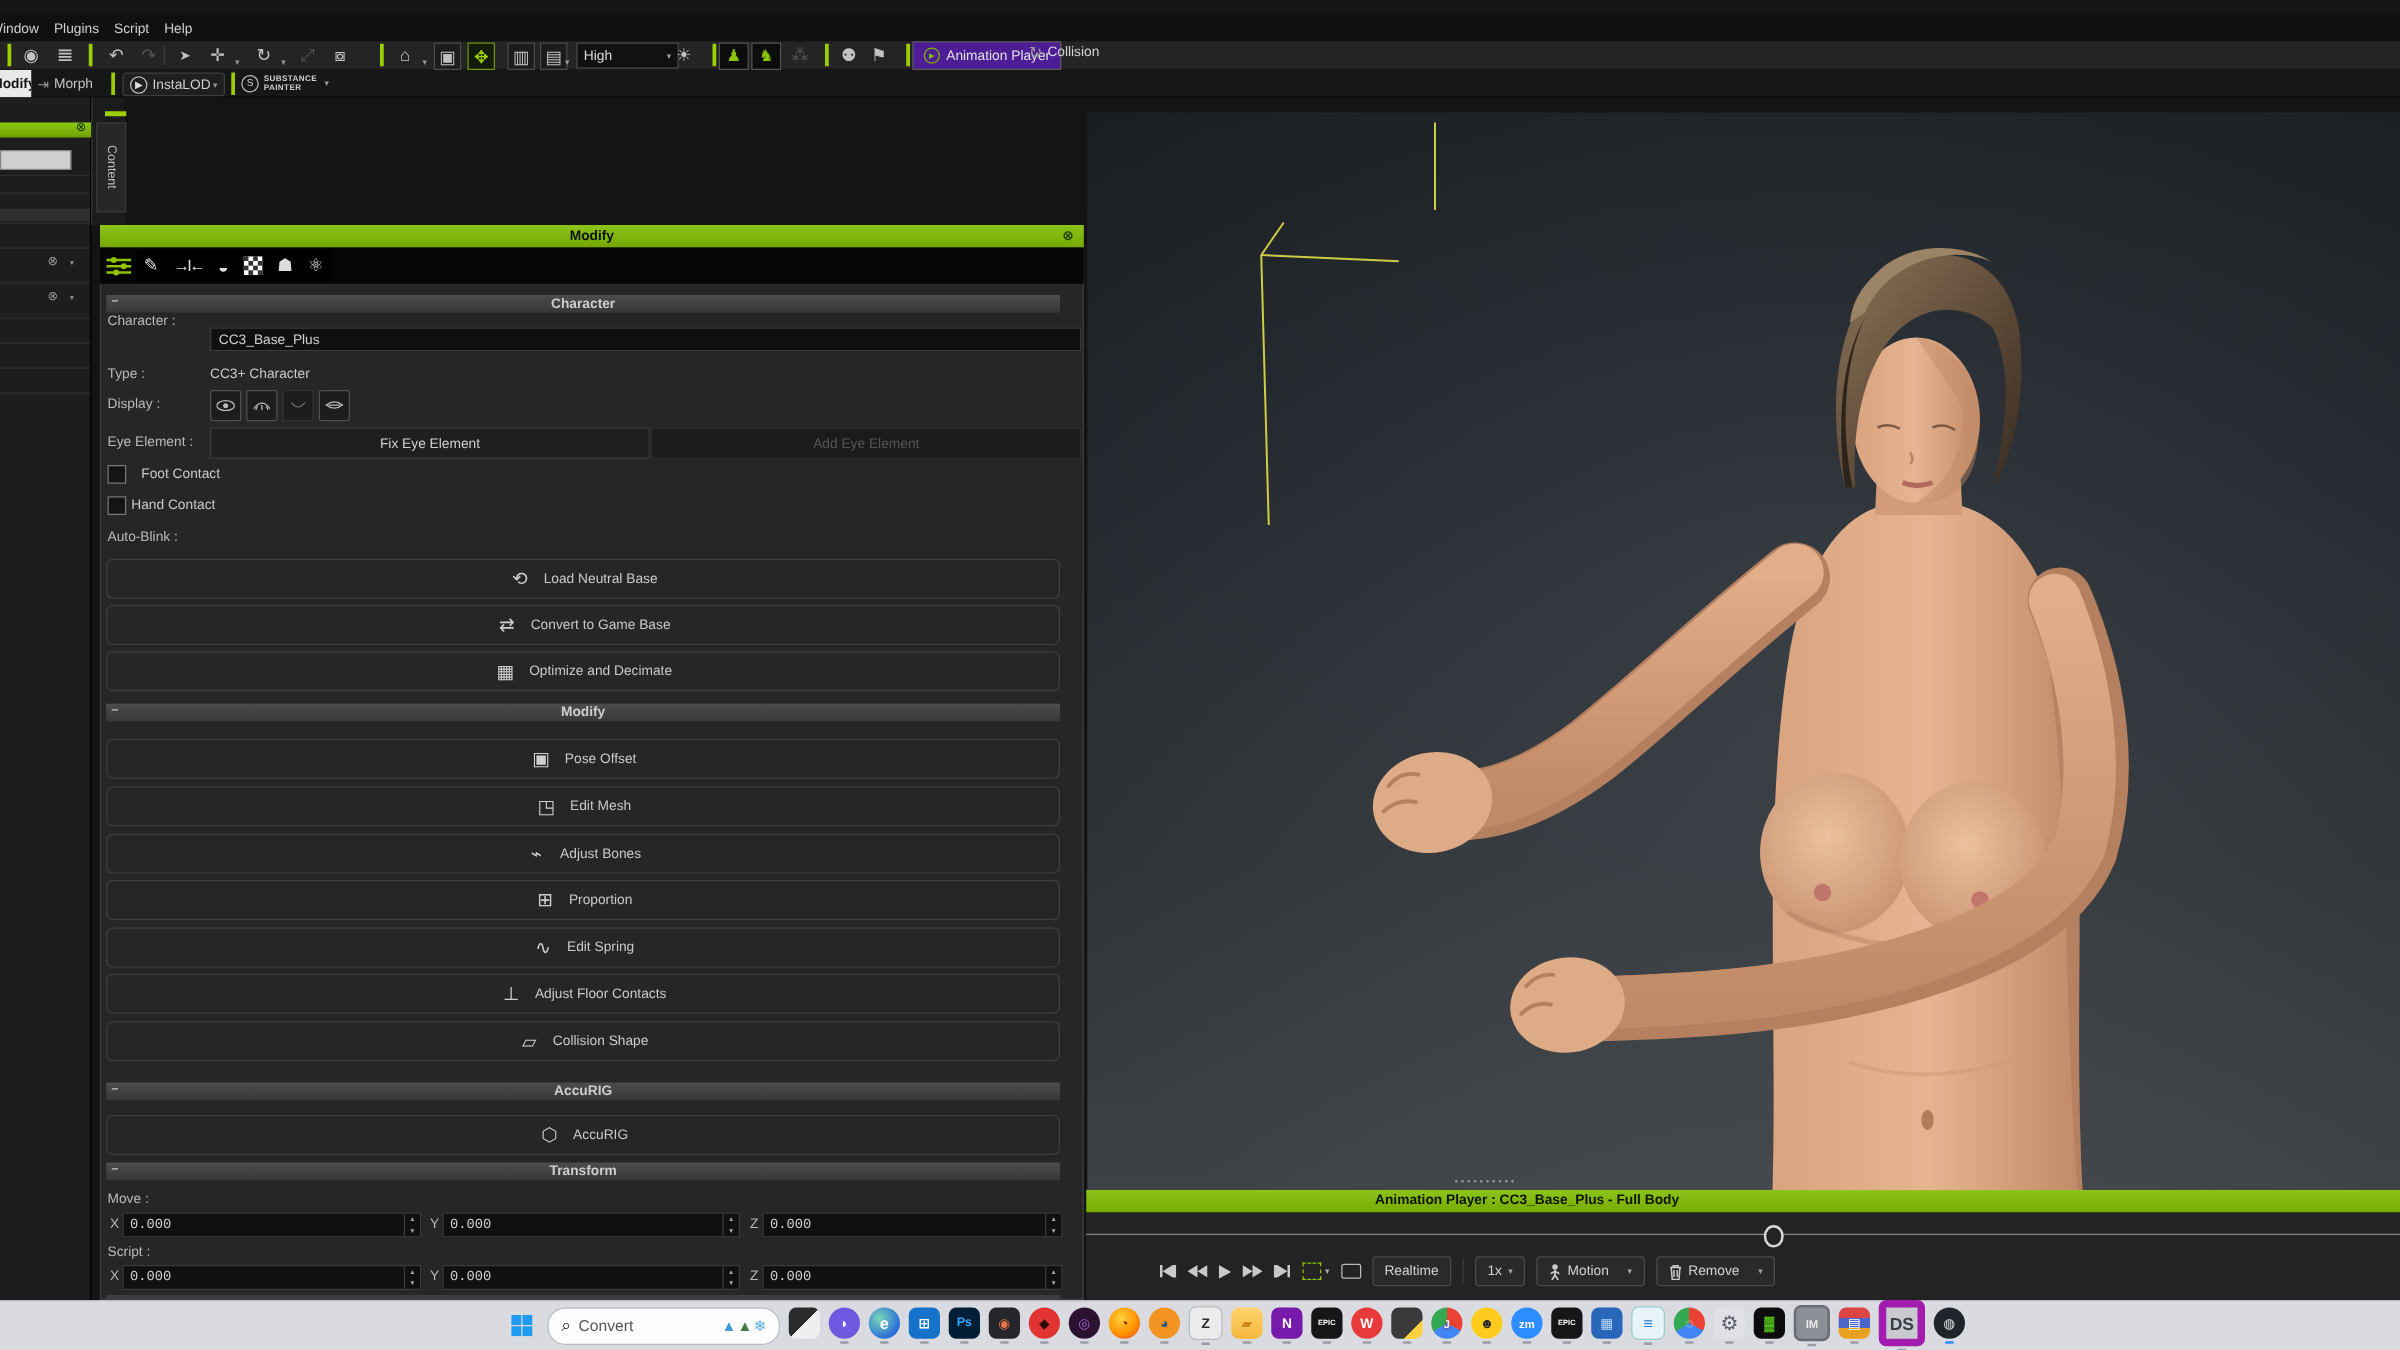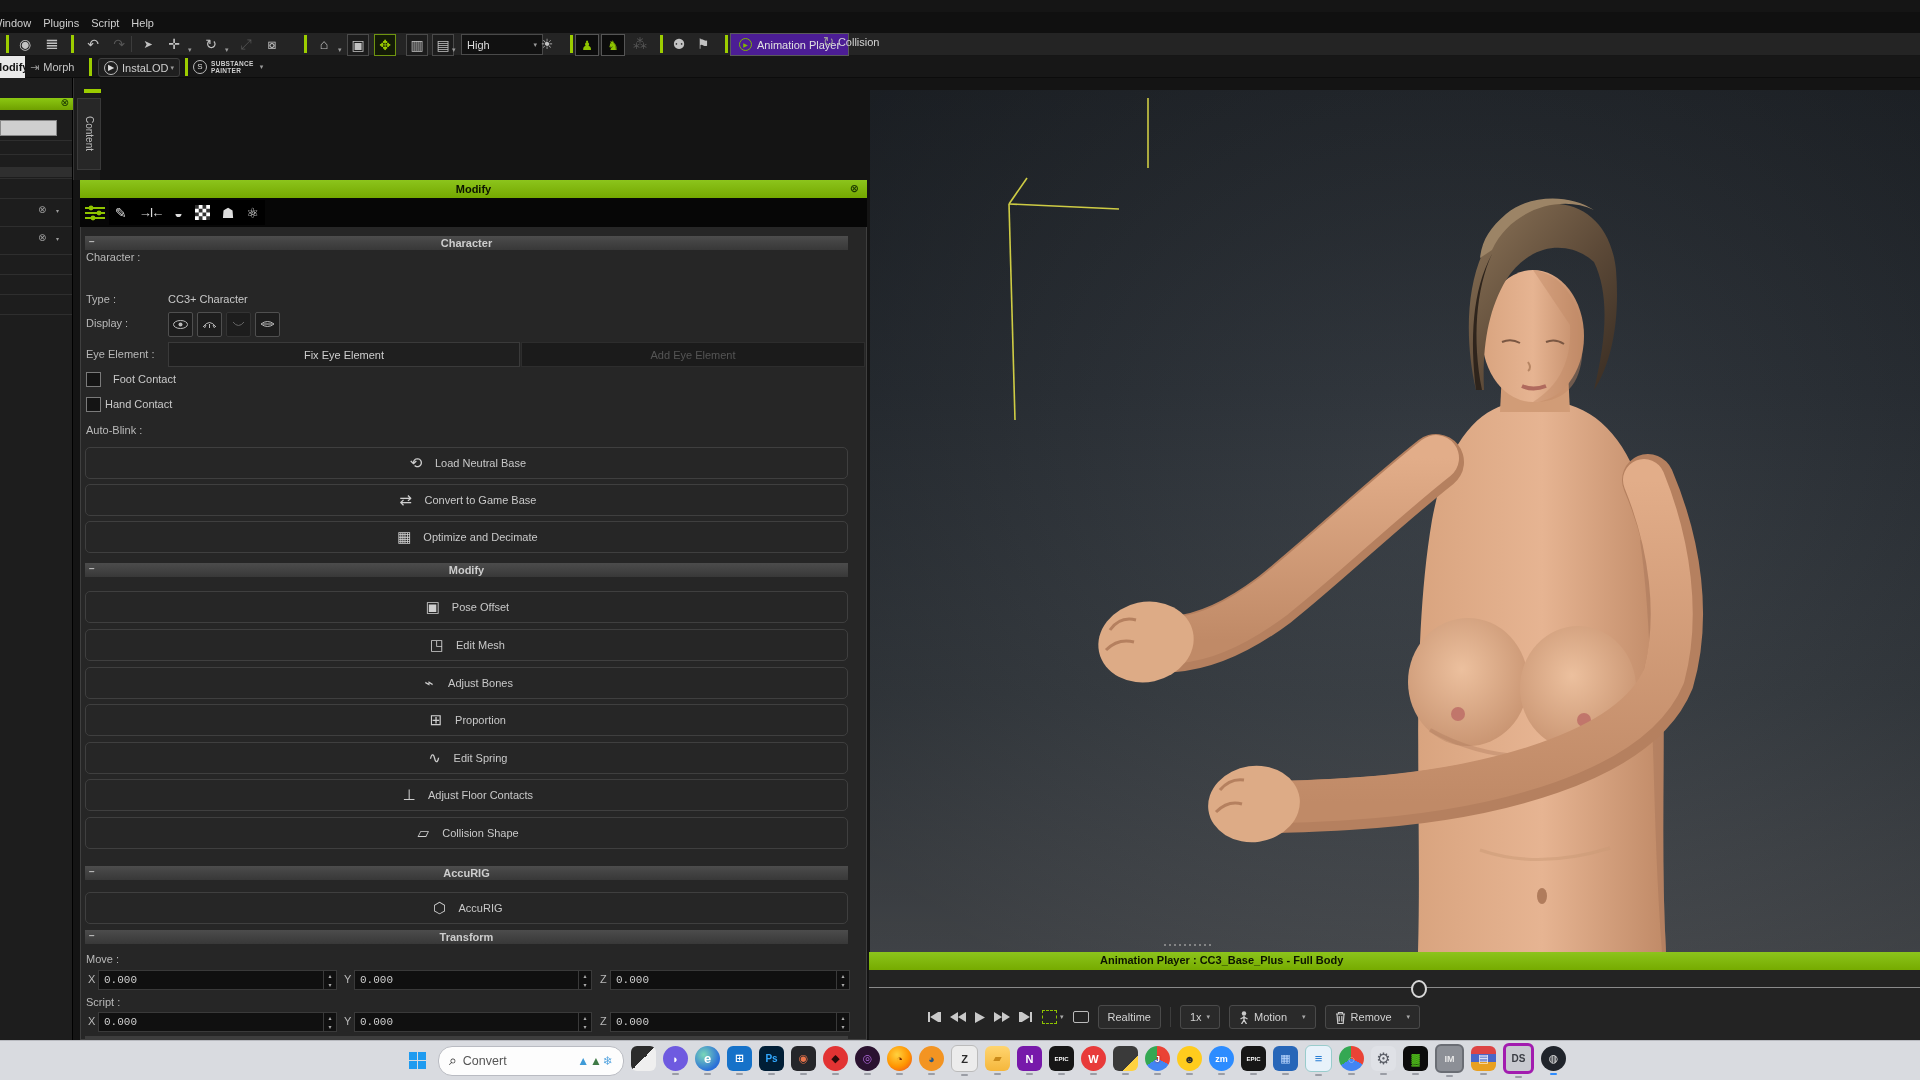--- a/index.html
+++ b/index.html
@@ -407,20 +407,23 @@
       <span style="color:#ddd;font-size:14px">⚛</span>
     </span>
   </div>
 
   <div class="mphdr" style="top:56px">
     <span class="minus">−</span>
     <span>Character</span>
   </div>
 
   <span class="mlabel" style="top:71px">Character :</span>
+  <div class="tfield" style="left:87px;top:82px;width:683px;height:17px">
+    <span>CC3_Base_Plus</span>
+  </div>
 
   <span class="mlabel" style="top:113px">Type :</span>
   <span class="mval" style="left:87px;top:113px">CC3+ Character</span>
 
   <span class="mlabel" style="top:137px">Display :</span>
   <div class="abs" style="left:87px;top:132px;display:flex;gap:4px">
     <span class="dispbtn">
       <svg width="15" height="9">
           <ellipse cx="7.5" cy="4.5" rx="7" ry="4" stroke="#bbb" fill="none"></ellipse>
           <circle cx="7.5" cy="4.5" r="2" fill="#bbb"></circle>
@@ -694,20 +697,20 @@
     </div>
   <div class="tbigrp">
       <span class="tbi" style="background:#8c8f96;color:#e8e8e8;font-size:9px;border:2px solid #6a6d74">IM</span>
       <span class="runline"></span>
     </div>
   <div class="tbigrp">
       <span class="tbi" style="background:linear-gradient(#d44 33%,#4a66c8 33% 66%,#e8a021 66%);color:#fff">▤</span>
       <span class="runline"></span>
     </div>
   <div class="tbigrp">
-      <span class="tbi" style="background:#c8cad0;color:#3a3d44;font-size:10px;border:3px solid #a21caf">DS</span>
+      <span class="tbi" style="background:#c8cad0;color:#3a3d44;font-size:14px;border:6px solid #a21caf">DS</span>
       <span class="runline"></span>
     </div>
   <div class="tbigrp">
       <span class="tbi" style="background:#20242b;border-radius:50%;color:#e8e8e8">◍</span>
       <span class="runline" style="background:#2d8cff"></span>
     </div>
 </div>
 
 </body></html>

